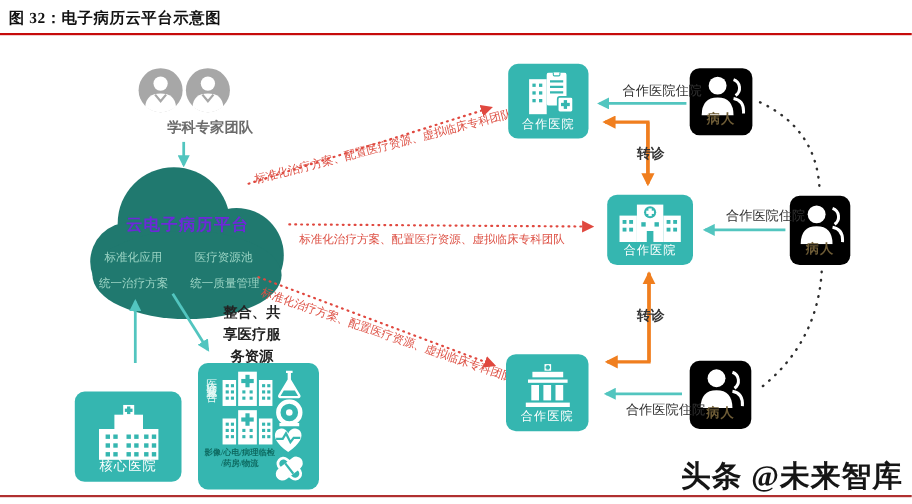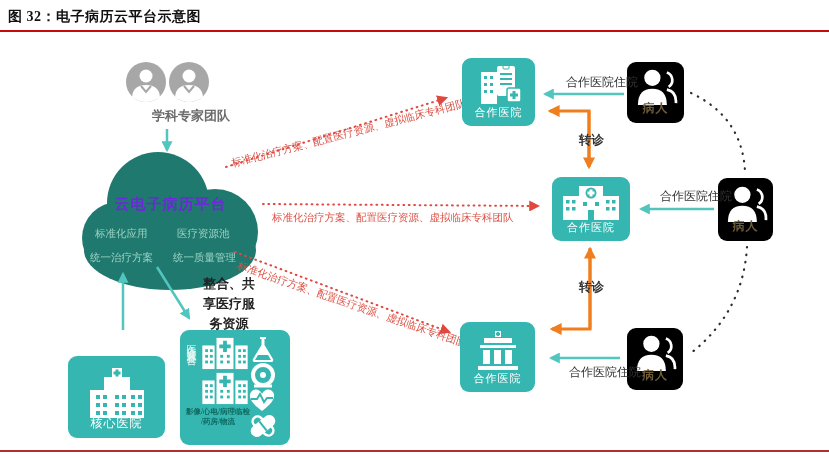--- a/index.html
+++ b/index.html
@@ -325,13 +325,14 @@
     </svg>
     <div class="blabel">病人</div>
   </div>
 
   <div class="abs black-label" style="left:542px;top:74px;">合作医院住院</div>
   <div class="abs black-label" style="left:636px;top:188px;">合作医院住院</div>
   <div class="abs black-label" style="left:545px;top:364px;">合作医院住院</div>
   <div class="abs black-label bold" style="left:555px;top:132px;font-size:12.5px;">转诊</div>
   <div class="abs black-label bold" style="left:555px;top:279px;font-size:12.5px;">转诊</div>
 
+  <div class="abs watermark">头条 @未来智库</div>
 </div>
 
 </body></html>

